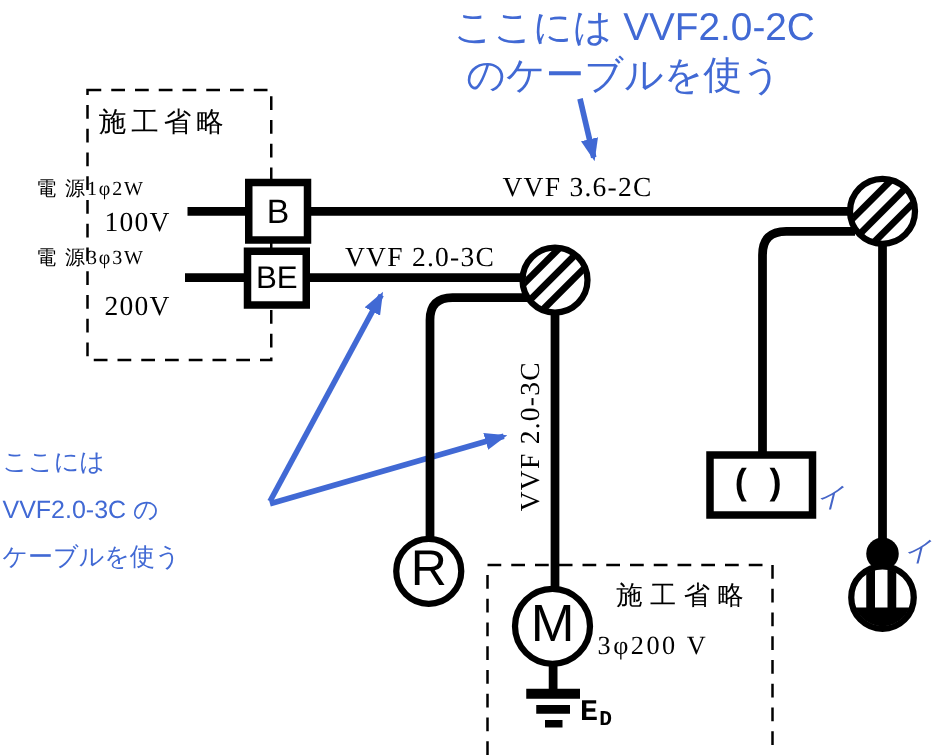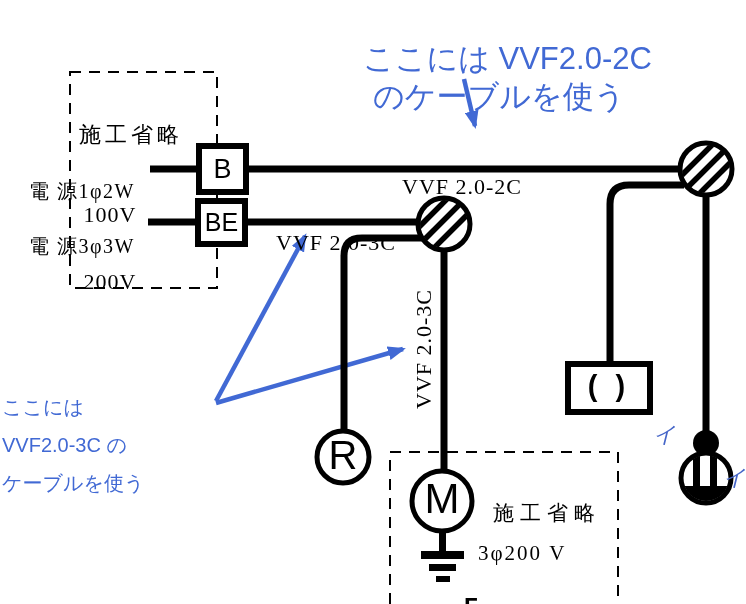--- a/index.html
+++ b/index.html
@@ -1,30 +1,30 @@
 <!DOCTYPE html>
 <html><head>
 <meta charset="utf-8">
 <style>
   html,body{margin:0;padding:0;background:#fff;}
   #stage{
     position:relative;width:746px;height:604px;background:#ffffff;overflow:hidden;
     font-family:"Liberation Sans",sans-serif;
   }
   #stage svg{position:absolute;left:0;top:0;}
-  .txt{position:absolute;white-space:nowrap;color:#000;margin-top:37px;}
+  .txt{position:absolute;white-space:nowrap;color:#000;}
   .serif{font-family:"Liberation Serif","DejaVu Serif",serif;}
   .sans{font-family:"Liberation Sans","DejaVu Sans",sans-serif;}
   .blue-note{
     color:#4169d4;font-size:20px;line-height:38px;font-weight:500;
     font-family:"Liberation Sans","DejaVu Sans",sans-serif;
   }
   .cable-label{font-size:22px;letter-spacing:1px;}
   .panel-title{font-size:22px;letter-spacing:4px;}
-  .src-name{font-size:20px;letter-spacing:1.5px;}
+  .src-name{font-size:16px;letter-spacing:1.5px;}
   .src-volt{font-size:22px;width:100px;text-align:center;letter-spacing:1px;}
   .boxletter{
     position:absolute;display:flex;align-items:center;justify-content:center;
     font-weight:500;color:#000;
   }
   .circletter{
     position:absolute;transform:translate(-50%,-54%);font-weight:500;color:#000;
   }
   .vert-label{
     position:absolute;left:424px;top:349px;
@@ -130,21 +130,21 @@
   <div class="txt blue-note" style="left:363px;top:3px;font-size:31px;">
     <div>ここには VVF2.0-2C</div>
     <div style="padding-left:10px;">のケーブルを使う</div>
   </div>
   <div class="txt blue-note" style="left:2px;top:351px;">
     <div>ここには</div>
     <div>VVF2.0-3C の</div>
     <div>ケーブルを使う</div>
   </div>
 
-  <div class="txt serif cable-label" style="left:402px;top:137px;">VVF 2.0-2C</div>
+  <div class="txt serif cable-label" style="left:402px;top:137px;">VVF 3.6-2C</div>
   <div class="txt serif cable-label" style="left:276px;top:193px;">VVF 2.0-3C</div>
   <div class="serif vert-label">VVF 2.0-3C</div>
 
   <div class="txt serif panel-title" style="left:79px;top:83px;">施工省略</div>
   <div class="txt serif src-name" style="left:29px;top:141px;">電 源1φ2W</div>
   <div class="txt serif src-volt" style="left:60px;top:165px;">100V</div>
   <div class="txt serif src-name" style="left:29px;top:196px;">電 源3φ3W</div>
   <div class="txt serif src-volt" style="left:60px;top:232px;">200V</div>
 
   <div class="boxletter sans" style="left:202px;top:149px;width:41px;height:40px;font-size:27px;">B</div>

